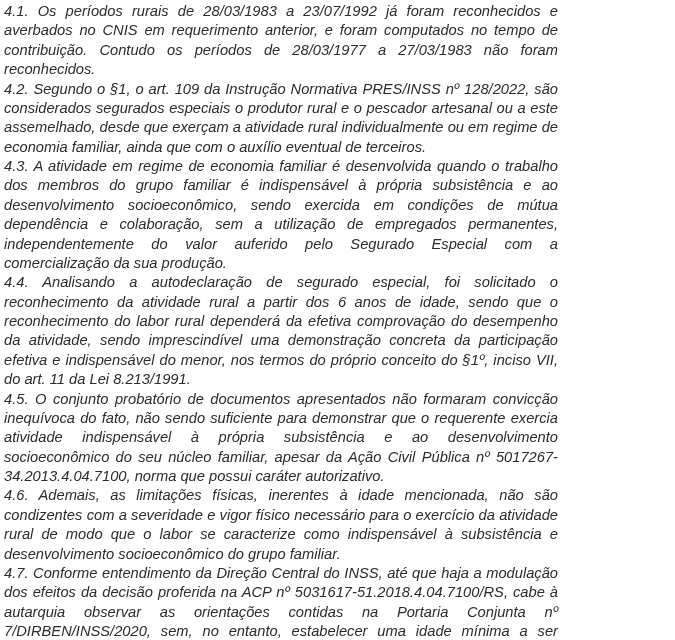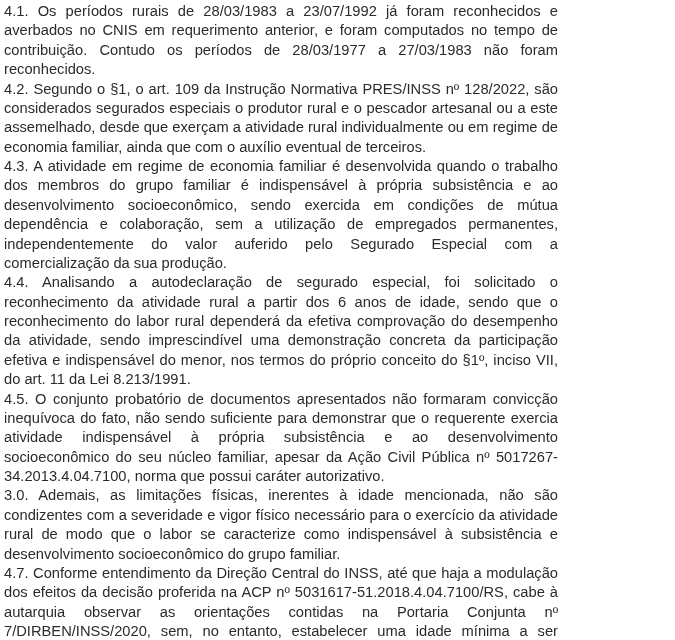--- a/index.html
+++ b/index.html
@@ -16,31 +16,32 @@
   .document {
     box-sizing: border-box;
     width: 563px;
     height: 640px;
     padding: 2px 5px 0 4px;
     font-family: "Liberation Sans", "DejaVu Sans", sans-serif;
     font-size: 14.7px;
     line-height: 19.38px;
     color: #2b2b2b;
     text-align: justify;
+    font-style: italic;
     -webkit-font-smoothing: antialiased;
   }
   .document p {
     margin: 0;
     padding: 0;
   }
 </style>
 </head>
 <body>
 
 <div class="document">
   <p>4.1. Os períodos rurais de 28/03/1983 a 23/07/1992 já foram reconhecidos e averbados no CNIS em requerimento anterior, e foram computados no tempo de contribuição. Contudo os períodos de 28/03/1977 a 27/03/1983 não foram reconhecidos.</p>
   <p>4.2. Segundo o §1, o art. 109 da Instrução Normativa PRES/INSS nº 128/2022, são considerados segurados especiais o produtor rural e o pescador artesanal ou a este assemelhado, desde que exerçam a atividade rural individualmente ou em regime de economia familiar, ainda que com o auxílio eventual de terceiros.</p>
   <p>4.3. A atividade em regime de economia familiar é desenvolvida quando o trabalho dos membros do grupo familiar é indispensável à própria subsistência e ao desenvolvimento socioeconômico, sendo exercida em condições de mútua dependência e colaboração, sem a utilização de empregados permanentes, independentemente do valor auferido pelo Segurado Especial com a comercialização da sua produção.</p>
   <p>4.4. Analisando a autodeclaração de segurado especial, foi solicitado o reconhecimento da atividade rural a partir dos 6 anos de idade, sendo que o reconhecimento do labor rural dependerá da efetiva comprovação do desempenho da atividade, sendo imprescindível uma demonstração concreta da participação efetiva e indispensável do menor, nos termos do próprio conceito do §1º, inciso VII, do art. 11 da Lei 8.213/1991.</p>
   <p>4.5. O conjunto probatório de documentos apresentados não formaram convicção inequívoca do fato, não sendo suficiente para demonstrar que o requerente exercia atividade indispensável à própria subsistência e ao desenvolvimento socioeconômico do seu núcleo familiar, apesar da Ação Civil Pública nº 5017267-34.2013.4.04.7100, norma que possui caráter autorizativo.</p>
-  <p>3.0. Ademais, as limitações físicas, inerentes à idade mencionada, não são condizentes com a severidade e vigor físico necessário para o exercício da atividade rural de modo que o labor se caracterize como indispensável à subsistência e desenvolvimento socioeconômico do grupo familiar.</p>
+  <p>4.6. Ademais, as limitações físicas, inerentes à idade mencionada, não são condizentes com a severidade e vigor físico necessário para o exercício da atividade rural de modo que o labor se caracterize como indispensável à subsistência e desenvolvimento socioeconômico do grupo familiar.</p>
   <p>4.7. Conforme entendimento da Direção Central do INSS, até que haja a modulação dos efeitos da decisão proferida na ACP nº 5031617-51.2018.4.04.7100/RS, cabe à autarquia observar as orientações contidas na Portaria Conjunta nº 7/DIRBEN/INSS/2020, sem, no entanto, estabelecer uma idade mínima a ser considerada no cumprimento da Ação Civil Pública nº 5017267-34.2013.4.04.7100 em apreço, com o fito de evitar invasão das competências originárias do Poder Legislativo e de evitar que seja ampliado ou reduzido o alcance dado à decisão do Poder Judiciário.</p>
 </div>
 
 </body></html>

